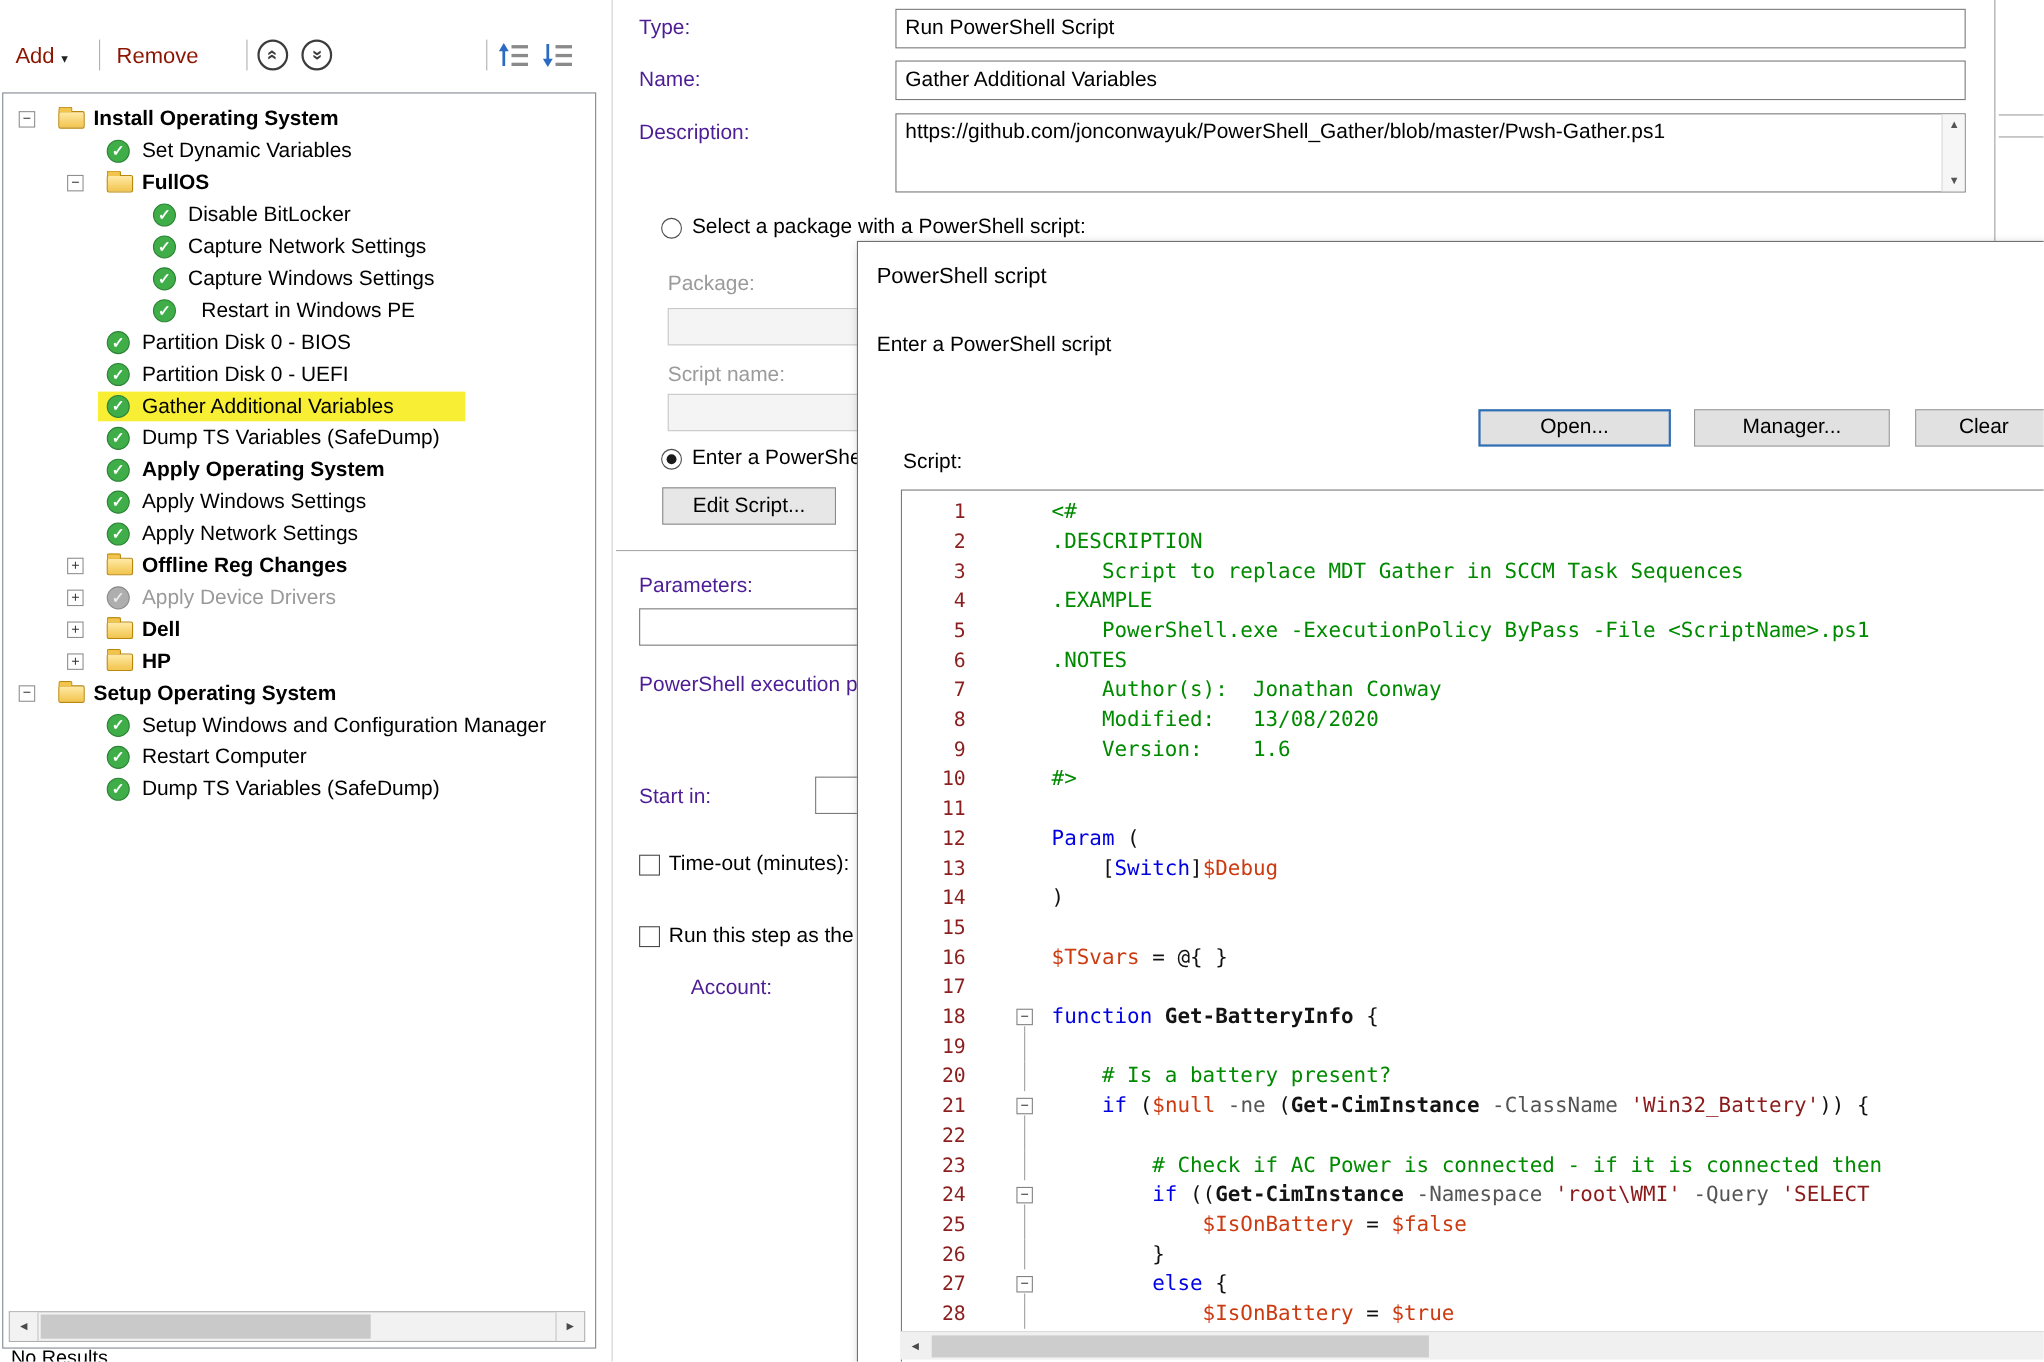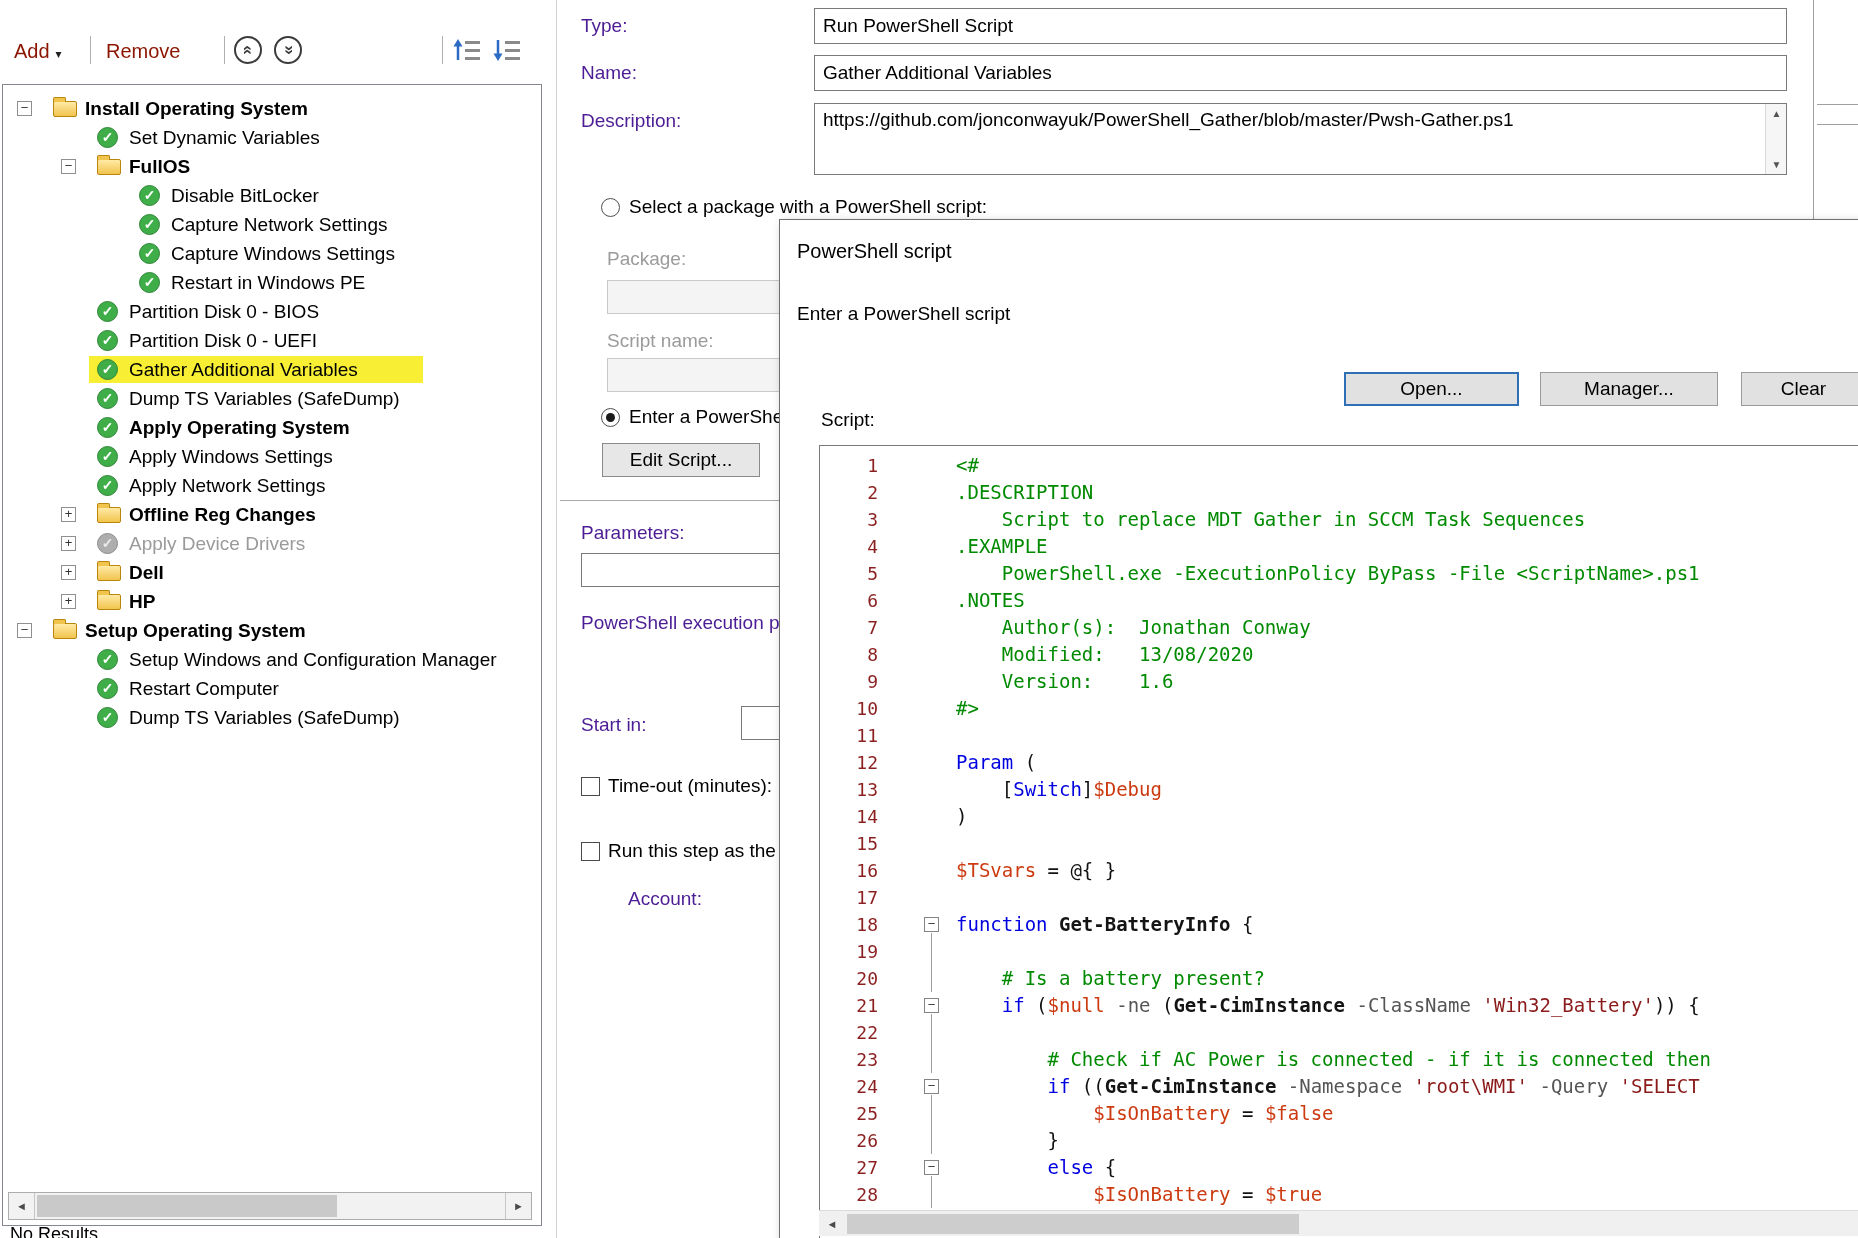--- a/index.html
+++ b/index.html
@@ -152,21 +152,21 @@
       <div class="trow">
         <span class="tcheck" style="left: 136px;">✓</span>
         <span class="tlabel" style="left: 168px;">Capture Network Settings</span>
       </div>
       <div class="trow">
         <span class="tcheck" style="left: 136px;">✓</span>
         <span class="tlabel" style="left: 168px;">Capture Windows Settings</span>
       </div>
       <div class="trow">
         <span class="tcheck" style="left: 136px;">✓</span>
-        <span class="tlabel" style="left: 168px;">Restart in Windows PE</span>
+        <span class="tlabel" style="left: 180px;">Restart in Windows PE</span>
       </div>
       <div class="trow">
         <span class="tcheck" style="left: 94px;">✓</span>
         <span class="tlabel" style="left: 126px;">Partition Disk 0 - BIOS</span>
       </div>
       <div class="trow">
         <span class="tcheck" style="left: 94px;">✓</span>
         <span class="tlabel" style="left: 126px;">Partition Disk 0 - UEFI</span>
       </div>
       <div class="trow">

